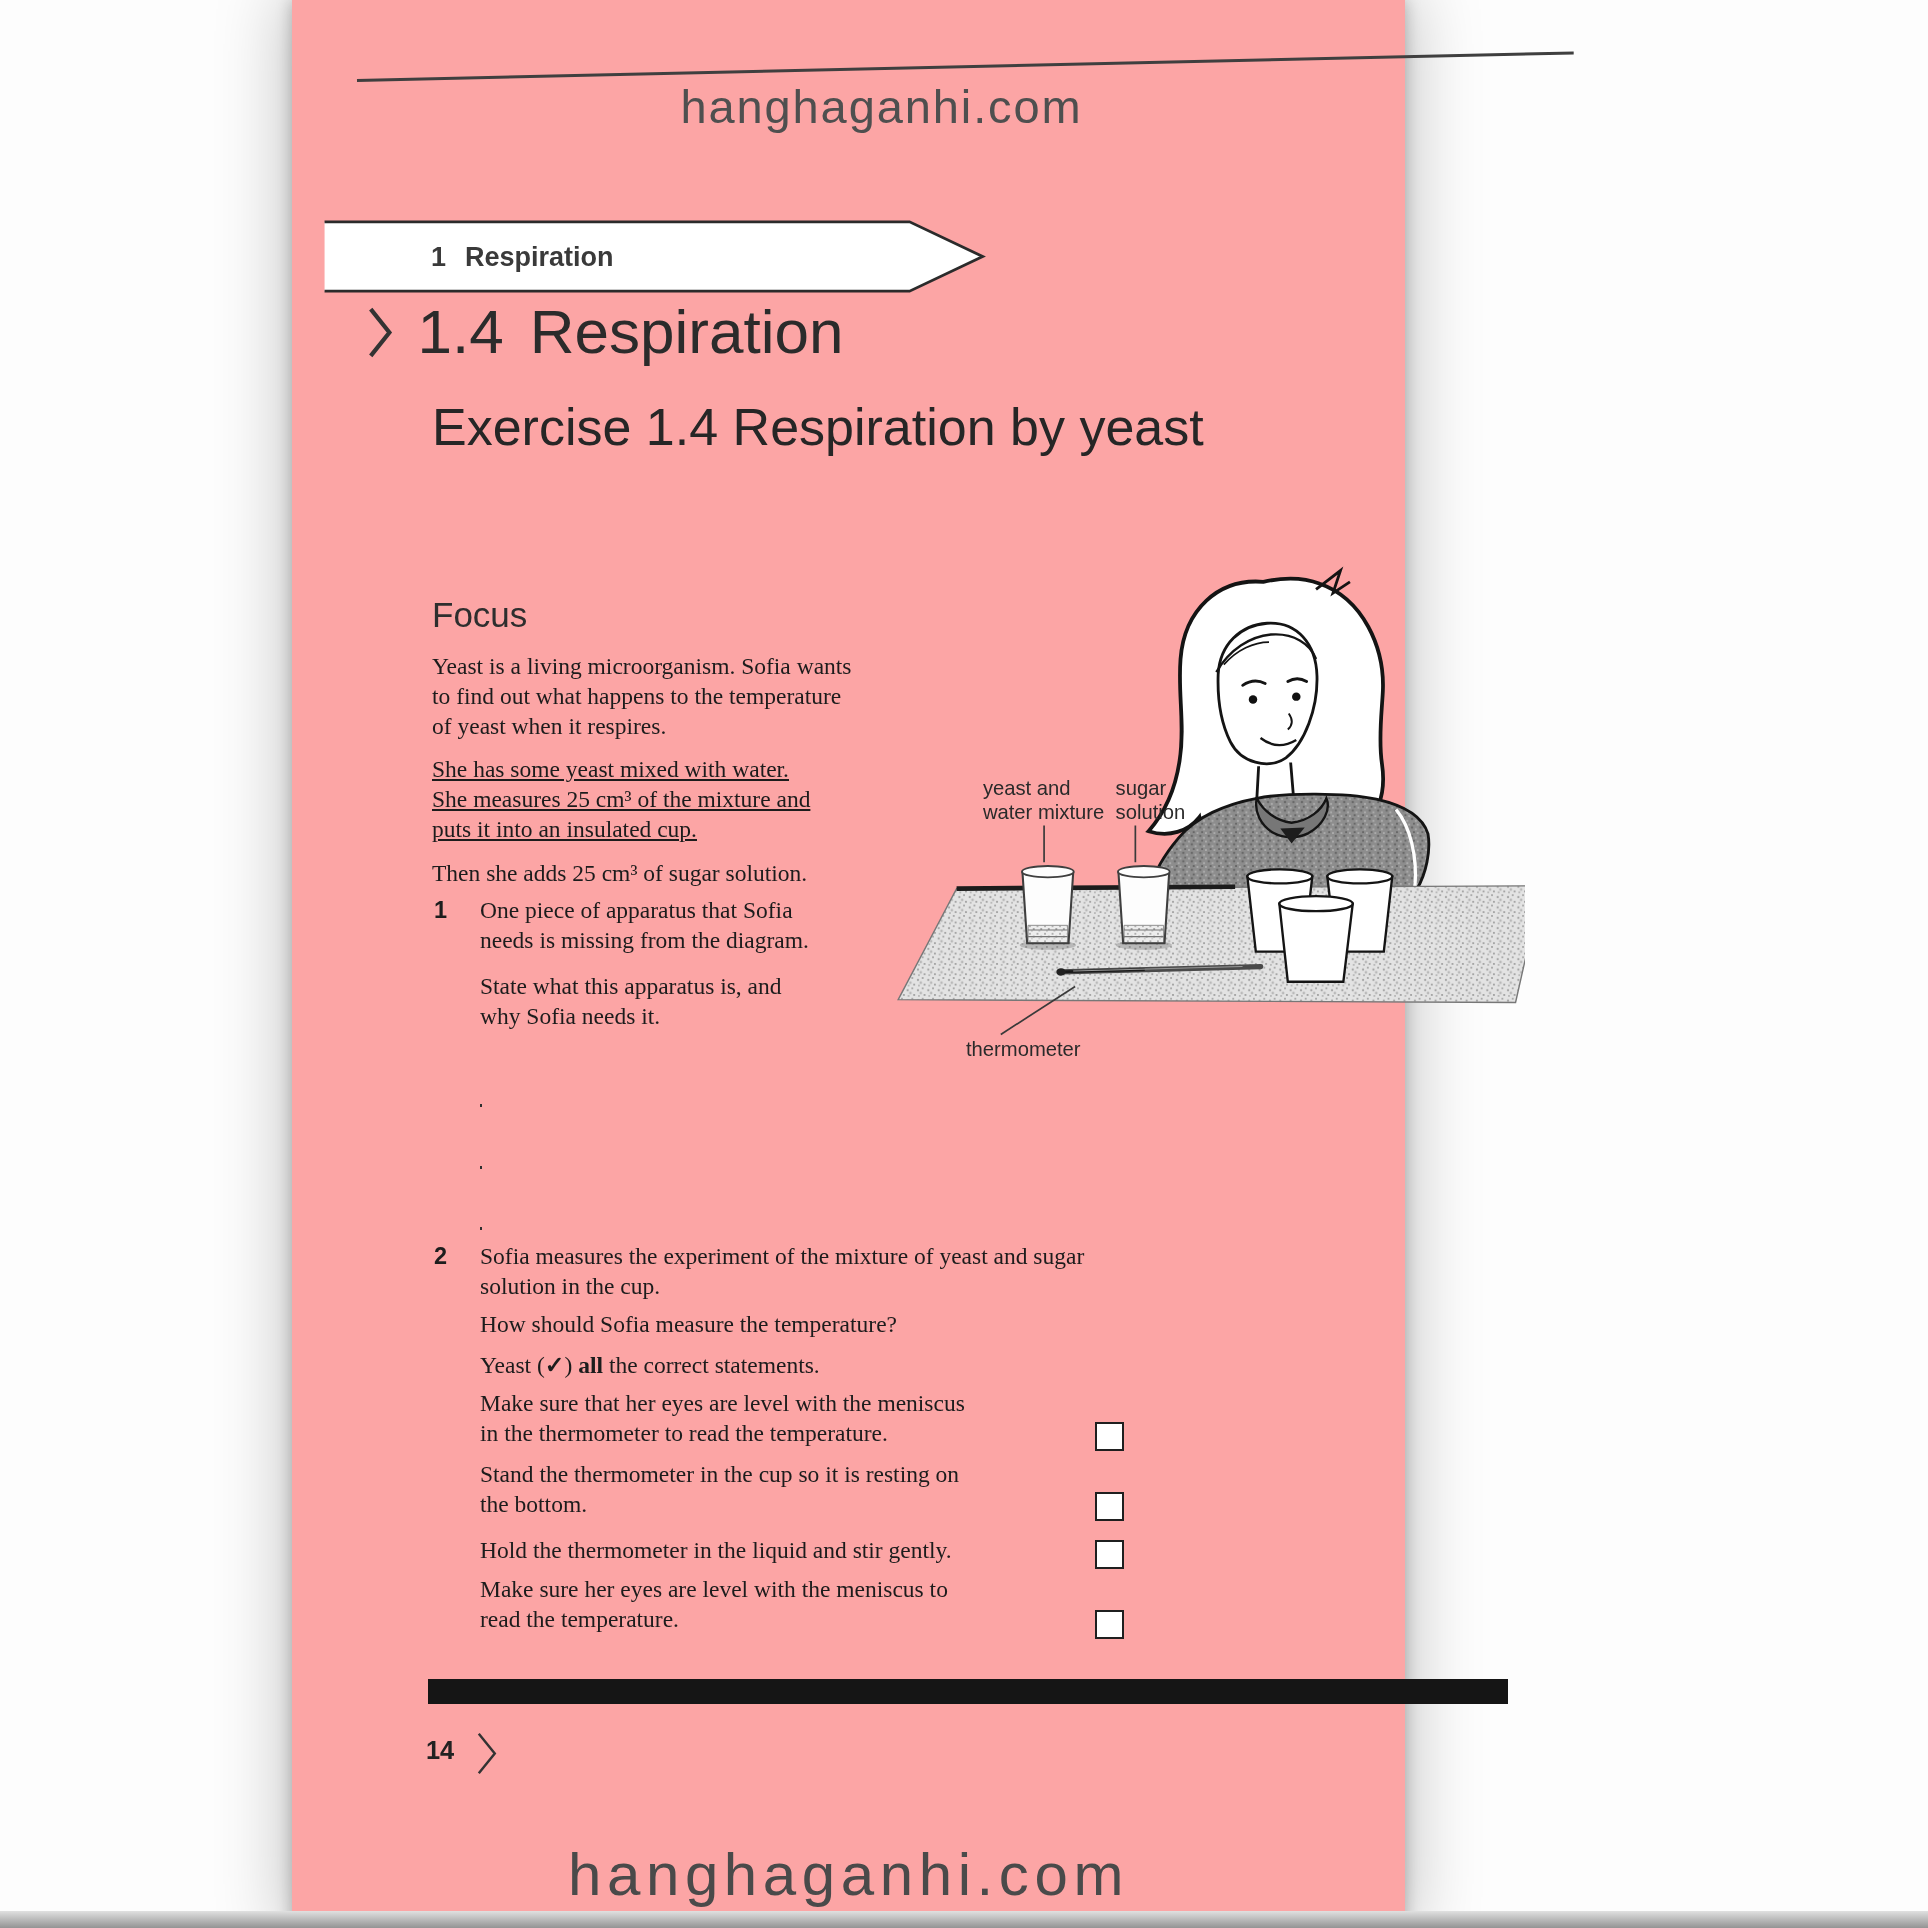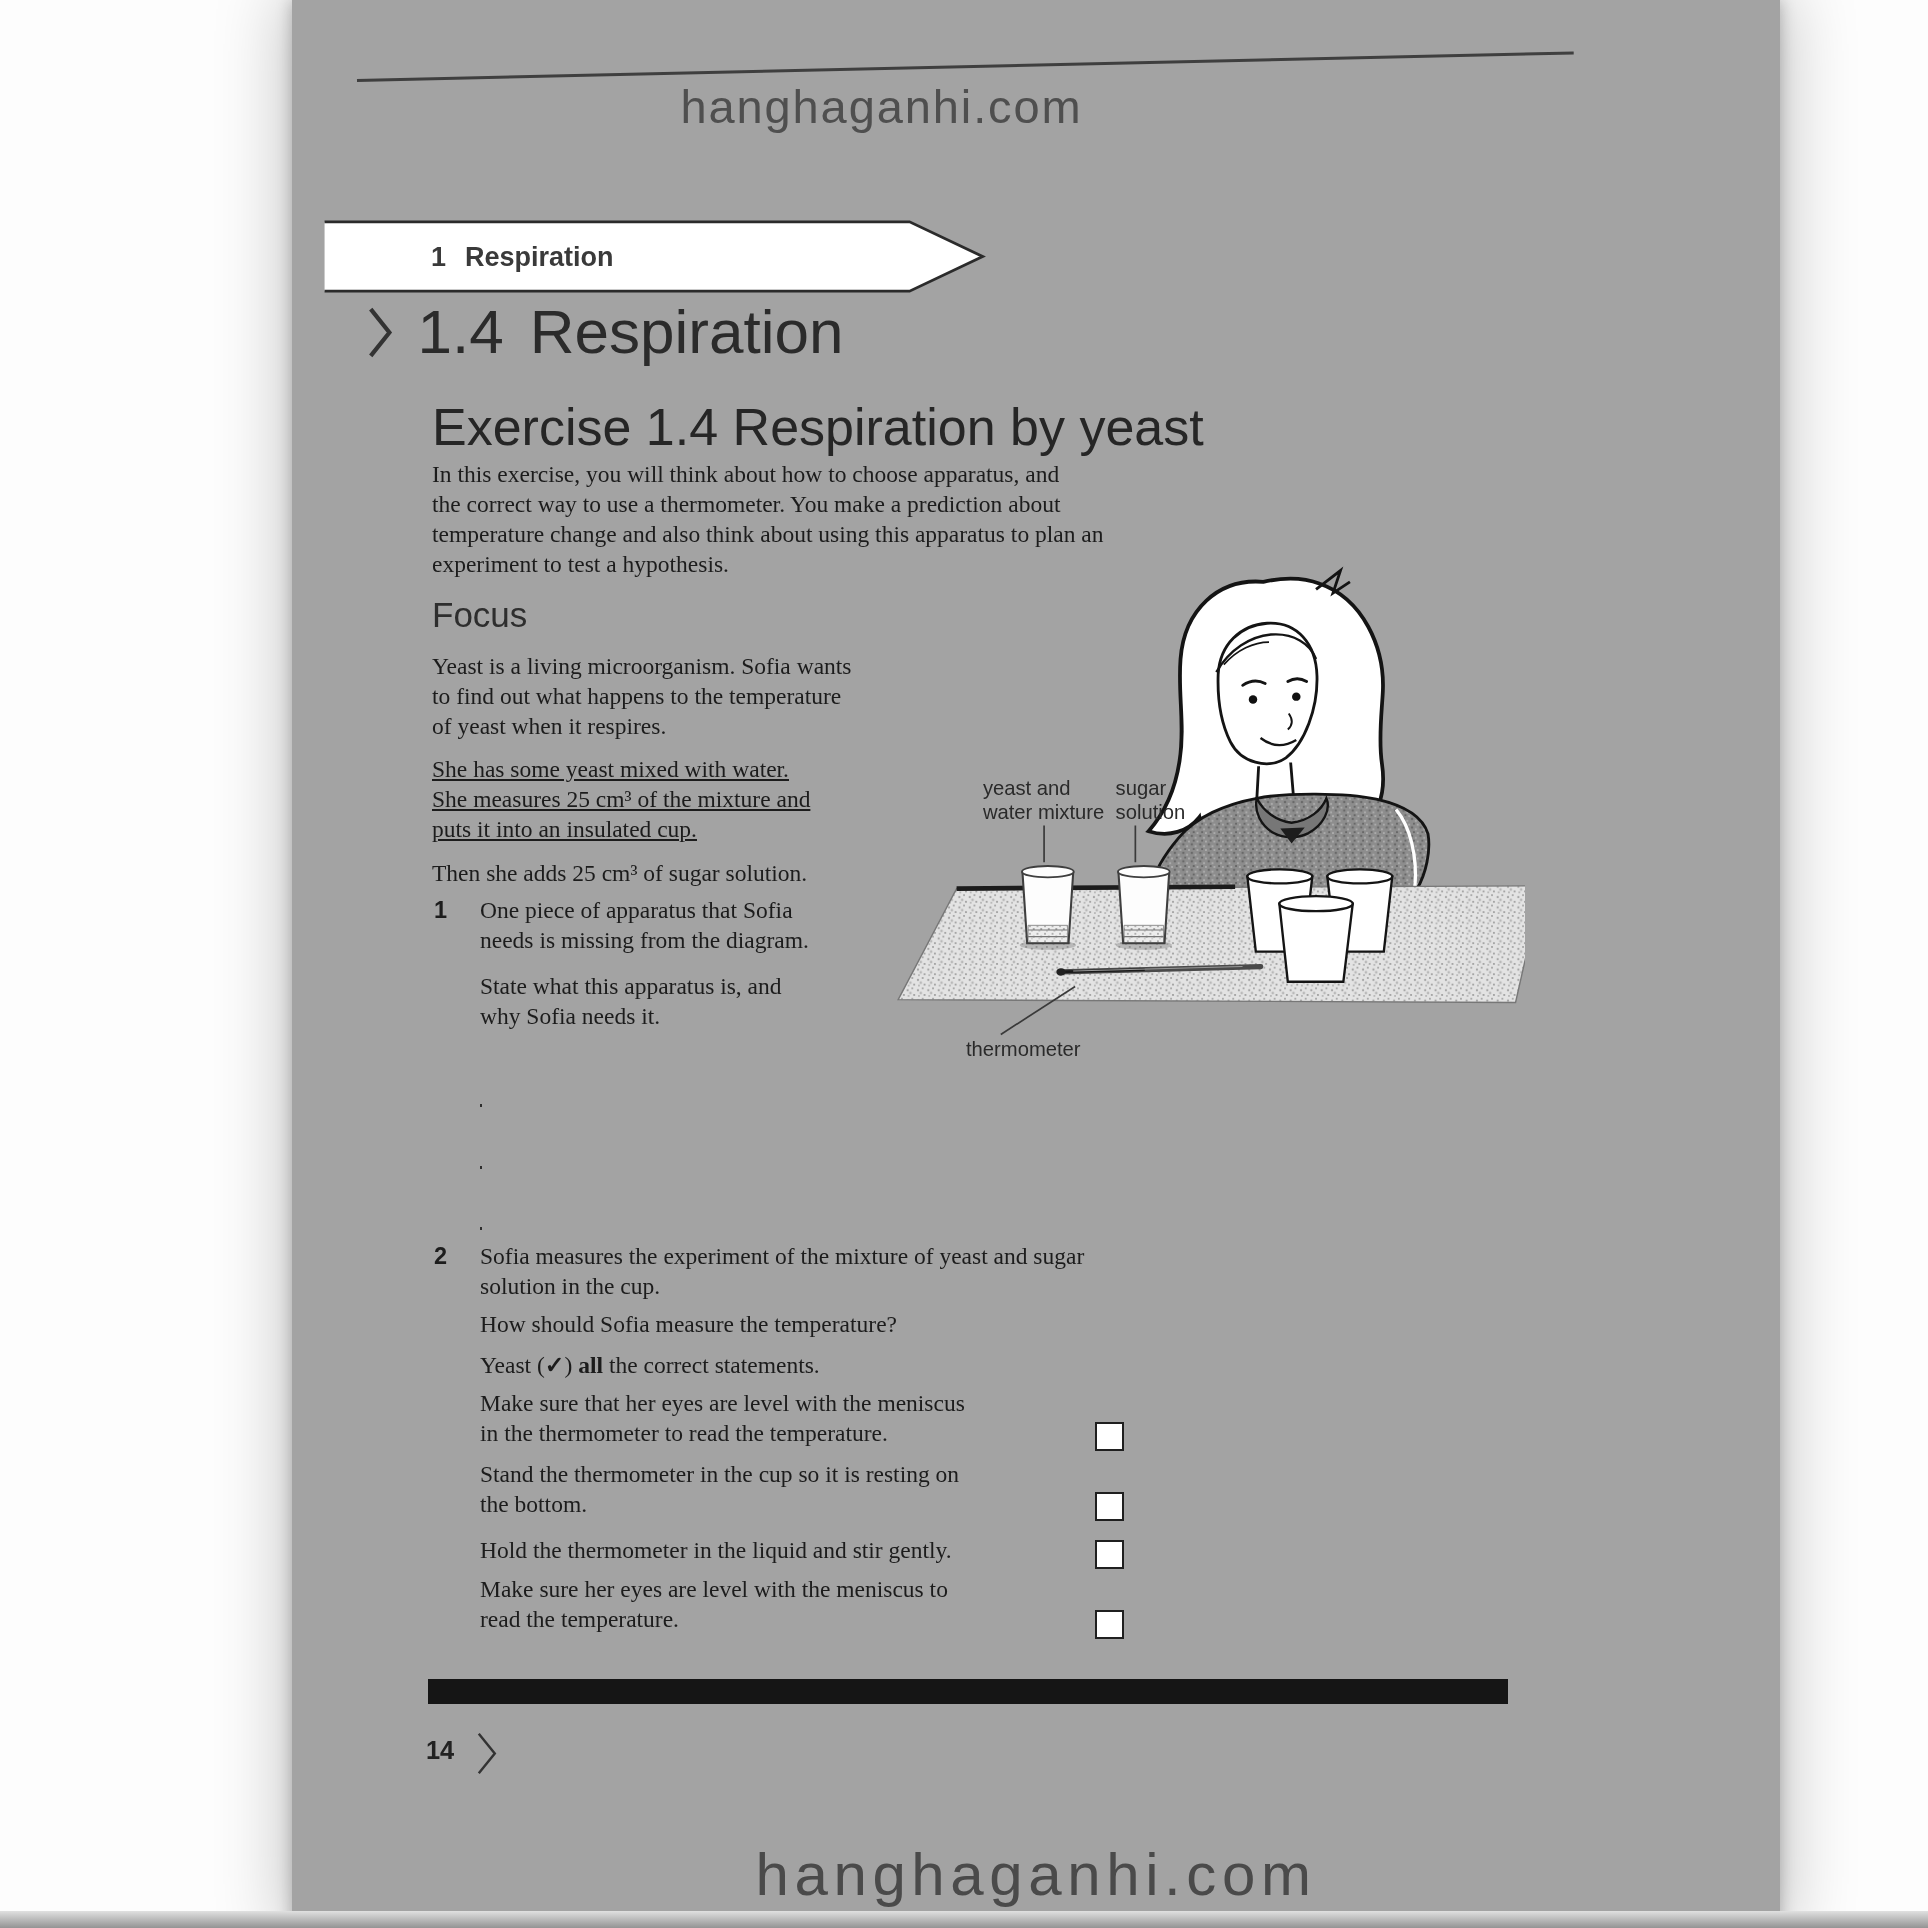--- a/index.html
+++ b/index.html
@@ -2,22 +2,22 @@
 <html style="font-size:15px"><head>
 <meta charset="utf-8">
 <style>
   html,body{margin:0;padding:0;}
   body{
     width:1928px;height:1928px;position:relative;overflow:hidden;
     background:#fdfdfd;
     font-family:"Liberation Sans", sans-serif;
   }
   .page{
-    position:absolute;left:292px;top:0;width:1488px;height:1928px;
-    background:#a3a3a3;
+    position:absolute;left:292px;top:0;width:1113px;height:1928px;
+    background:#fca5a5;
     box-shadow:0 0 15px rgba(0,0,0,.25), 0 0 66px 9.4px rgba(0,0,0,.22);
   }
   .serif{font-family:"Liberation Serif","DejaVu Serif",serif;color:#1c1c1c;}
   .sans{font-family:"Liberation Sans","DejaVu Sans",sans-serif;color:#2a2a2a;}
   .preline{white-space:pre-line;}
   .abs{position:absolute;}
 
   .rule-top{left:65px;top:79px;width:1217px;height:2.8px;background:#3f3f3f;
     transform:rotate(-1.3deg);transform-origin:left center;}
 
@@ -89,24 +89,20 @@
   <div class="abs title-row">
     <svg width="28" height="55" viewBox="0 0 30 58">
       <polyline points="4,4 24,29 4,54" fill="none" stroke="#333" stroke-width="4.5"></polyline>
     </svg>
     <span class="t-num sans">1.4</span>
     <span class="t-word sans">Respiration</span>
   </div>
 
   <div class="abs exercise-heading sans">Exercise 1.4 Respiration by yeast</div>
 
-  <div class="abs intro serif preline">In this exercise, you will think about how to choose apparatus, and
-the correct way to use a thermometer. You make a prediction about
-temperature change and also think about using this apparatus to plan an
-experiment to test a hypothesis.</div>
 
   <div class="abs focus-heading sans">Focus</div>
 
   <div class="abs para p1 serif preline">Yeast is a living microorganism. Sofia wants
 to find out what happens to the temperature
 of yeast when it respires.</div>
   <div class="abs para p2 serif preline">She has some yeast mixed with water.
 She measures 25 cm³ of the mixture and
 puts it into an insulated cup.</div>
   <div class="abs para p3 serif preline">Then she adds 25 cm³ of sugar solution.</div>

